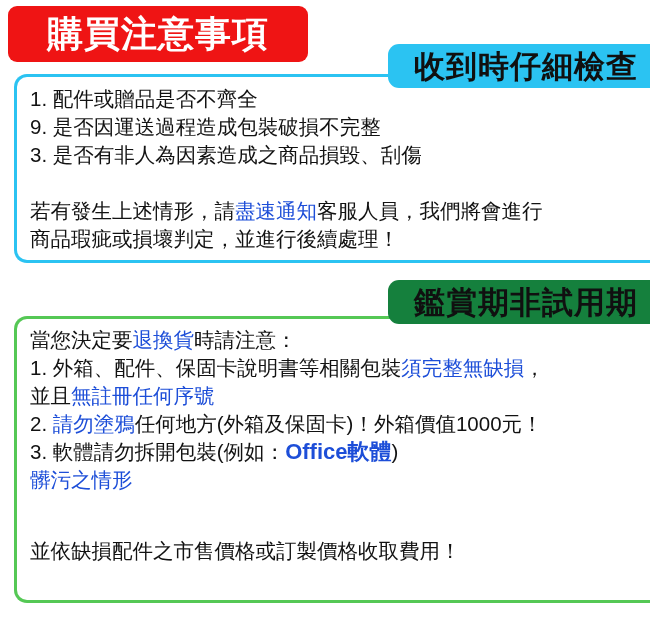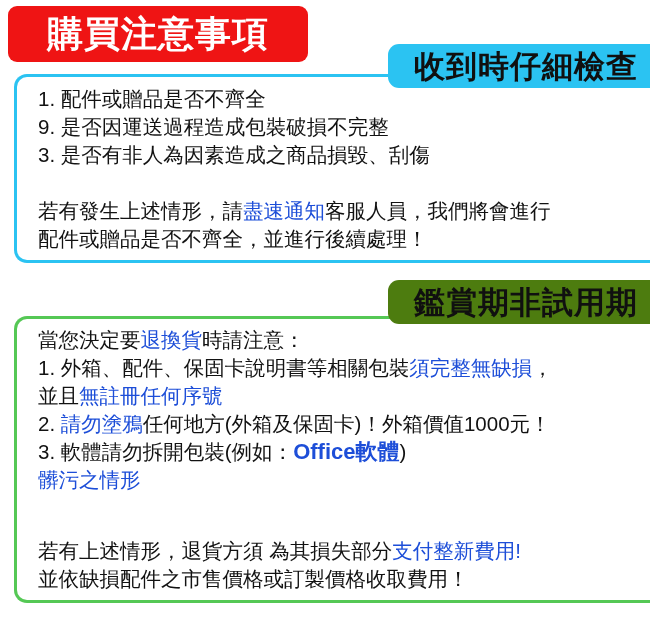--- a/index.html
+++ b/index.html
@@ -79,21 +79,21 @@
     left: 0; top: 272px;
     width: 650px;
     height: 350px;
   }
 
   #badge-cooling-off-period {
     left: 388px;
     top: 8px;
     width: 262px;
     height: 44px;
-    background: #4d7c0f;
+    background: #15803d;
     color: #101010;
     border-radius: 11px 0 0 11px;
     font-size: 31px;
     line-height: 1;
     padding-left: 14px;
     text-align: right;
   }
 
   #box-return-policy {
     position: absolute;
@@ -108,21 +108,20 @@
     z-index: 1;
   }
 
   
   .text-block {
     position: absolute;
     z-index: 2;
     color: #121212;
     font-size: 20.5px;
     line-height: 28px;
-    margin-left: 8px;
   }
 
   .line { white-space: nowrap; }
 
   .em-red { color: #1d4ed8; }
 
   #text-inspect-list {
     left: 30px;
     top: 85px;
     width: 600px;
@@ -163,21 +162,21 @@
   <div id="box-inspect-on-receipt"></div>
 
   <div class="text-block" id="text-inspect-list">
     <div class="line">1. 配件或贈品是否不齊全</div>
     <div class="line">9. 是否因運送過程造成包裝破損不完整</div>
     <div class="line">3. 是否有非人為因素造成之商品損毀、刮傷</div>
   </div>
 
   <div class="text-block" id="text-inspect-note">
     <div class="line"><span>若有發生上述情形，請</span><span class="em-red">盡速通知</span><span>客服人員，我們將會進行</span></div>
-    <div class="line">配件或贈品是否不齊全，並進行後續處理！</div>
+    <div class="line">商品瑕疵或損壞判定，並進行後續處理！</div>
   </div>
 </div>
 
 <div id="section-return-policy">
 
   <div class="badge" id="badge-cooling-off-period">鑑賞期非試用期</div>
 
   <div id="box-return-policy"></div>
 </div>
 
@@ -189,15 +188,14 @@
   <div class="line"><span>並且</span><span class="em-red">無註冊任何序號</span></div>
 
   <div class="line"><span>2. </span><span class="em-red">請勿塗鴉</span><span>任何地方(外箱及保固卡)！外箱價值1000元！</span></div>
 
   <div class="line"><span>3. 軟體請勿拆開包裝(例如：</span><span class="em-red office-word">Office軟體</span><span>)</span></div>
 
   <div class="line em-red">髒污之情形</div>
 </div>
 
 <div class="text-block" id="text-return-note">
-  <div class="line"><span>若有上述情形，退貨方須 為其損失部分</span><span class="em-red">支付整新費用!</span></div>
   <div class="line">並依缺損配件之市售價格或訂製價格收取費用！</div>
 </div>
 
 </body></html>

